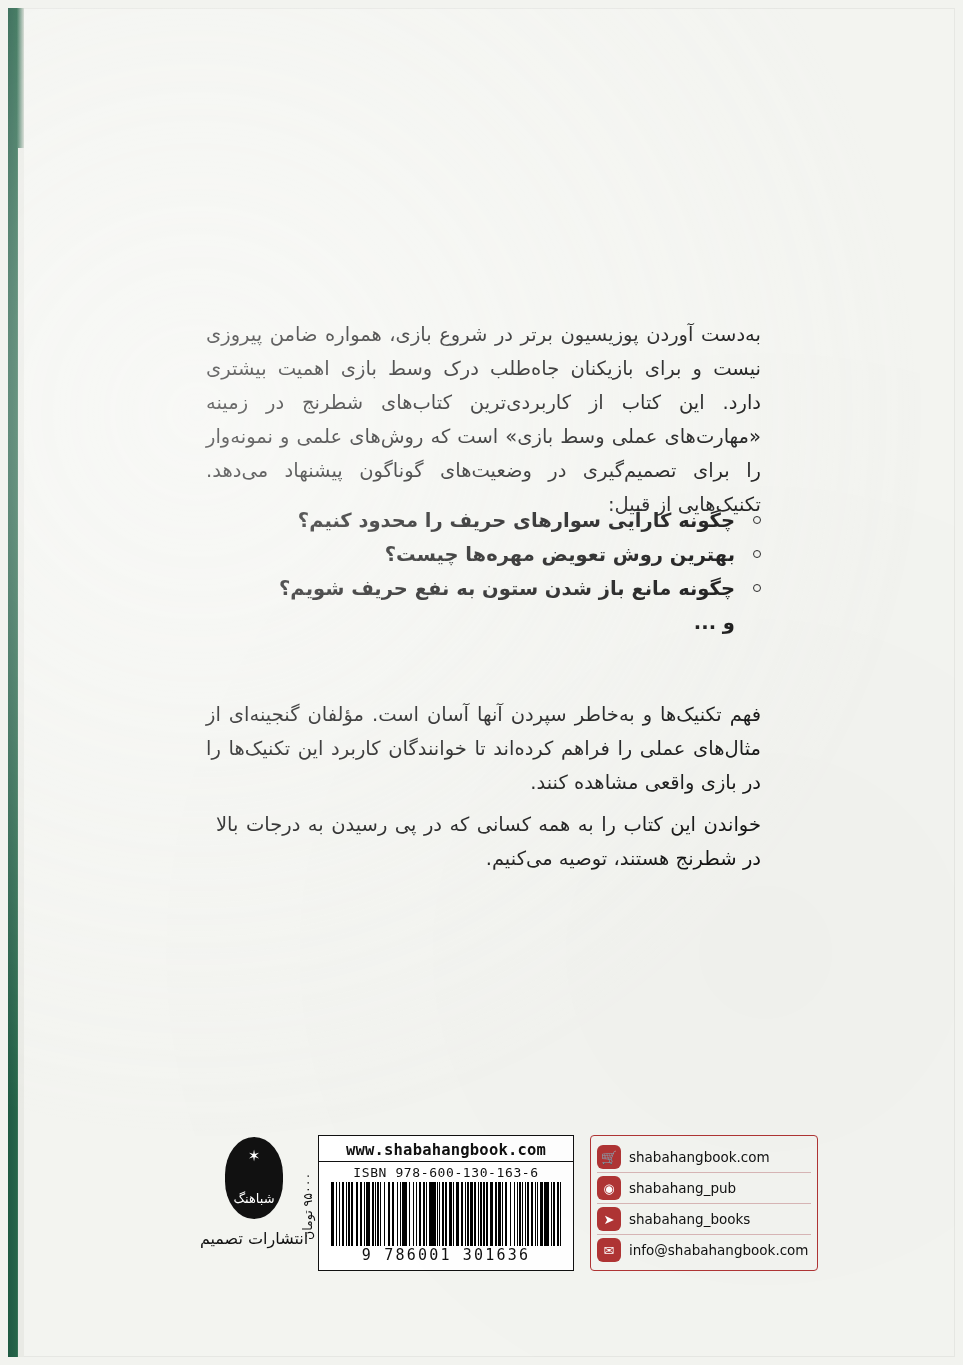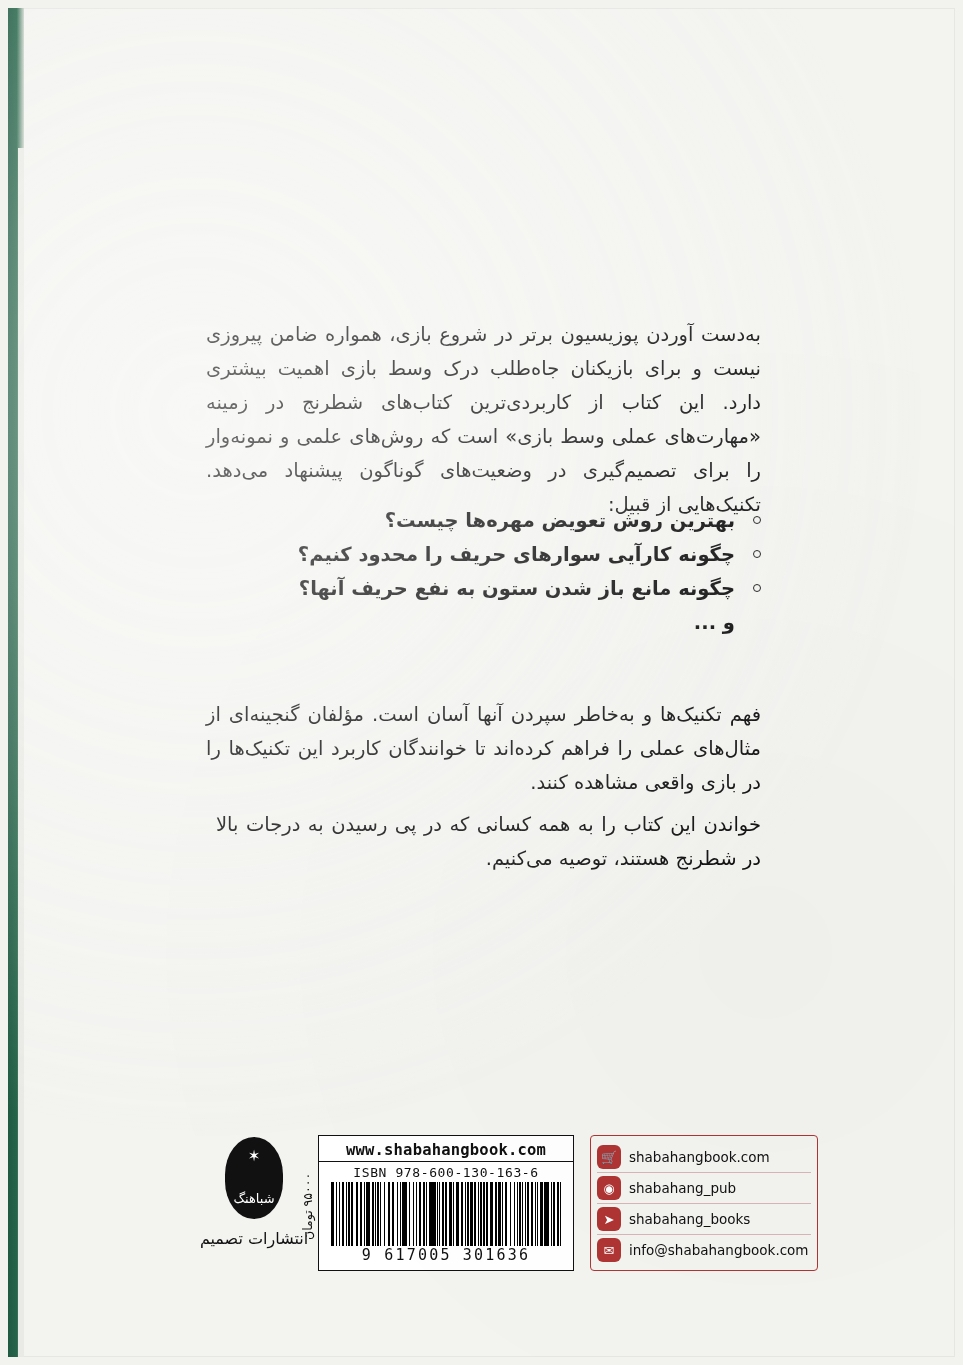--- a/index.html
+++ b/index.html
@@ -339,23 +339,23 @@
     <div class="left-edge">
       <div class="left-edge-inner"></div>
     </div>
 
 
     <div class="body-text">
       <p class="para">به‌دست آوردن پوزیسیون برتر در شروع بازی، همواره ضامن پیروزی نیست و برای بازیکنان جاه‌طلب درک وسط بازی اهمیت بیشتری دارد. این کتاب از کاربردی‌ترین کتاب‌های شطرنج در زمینه «مهارت‌های عملی وسط بازی» است که روش‌های علمی و نمونه‌وار را برای تصمیم‌گیری در وضعیت‌های گوناگون پیشنهاد می‌دهد. تکنیک‌هایی از قبیل:</p>
     </div>
 
     <ul class="bullets">
+      <li><span class="dot"></span><span>چگونه کارآیی سوارهای حریف را محدود کنیم؟</span></li>
       <li><span class="dot"></span><span>بهترین روش تعویض مهره‌ها چیست؟</span></li>
-      <li><span class="dot"></span><span>چگونه کارآیی سوارهای حریف را محدود کنیم؟</span></li>
-      <li><span class="dot"></span><span>چگونه مانع باز شدن ستون به نفع حریف آنها؟</span></li>
+      <li><span class="dot"></span><span>چگونه مانع باز شدن ستون به نفع حریف شویم؟</span></li>
       <li class="no-dot">و ...</li>
     </ul>
 
     <div class="para-block-2">
       <p class="para">فهم تکنیک‌ها و به‌خاطر سپردن آنها آسان است. مؤلفان گنجینه‌ای از مثال‌های عملی را فراهم کرده‌اند تا خوانندگان کاربرد این تکنیک‌ها را در بازی واقعی مشاهده کنند.</p>
     </div>
 
     <div class="para-block-3">
       <p class="para last">خواندن این کتاب را به همه کسانی که در پی رسیدن به درجات بالا در شطرنج هستند، توصیه می‌کنیم.</p>
     </div>
@@ -522,21 +522,21 @@
             <span style="width:2px;background:transparent"></span>
             <span style="width:3px"></span>
             <span style="width:2px;background:transparent"></span>
             <span style="width:2px"></span>
             <span style="width:2px;background:transparent"></span>
             <span style="width:2px"></span>
             <span style="width:2px;background:transparent"></span>
             <span style="width:3px"></span>
             <span style="width:1px;background:transparent"></span>
           </div>
-        <div class="barcode-num">9 617005 301636</div>
+        <div class="barcode-num">9 786001 301636</div>
       </div>
 
       <div class="contact-box">
         <div class="contact-row">
           <span class="contact-icon">🛒</span>
           <span class="contact-text">shabahangbook.com</span>
         </div>
         <div class="contact-row">
           <span class="contact-icon">◉</span>
           <span class="contact-text">shabahang_pub</span>

